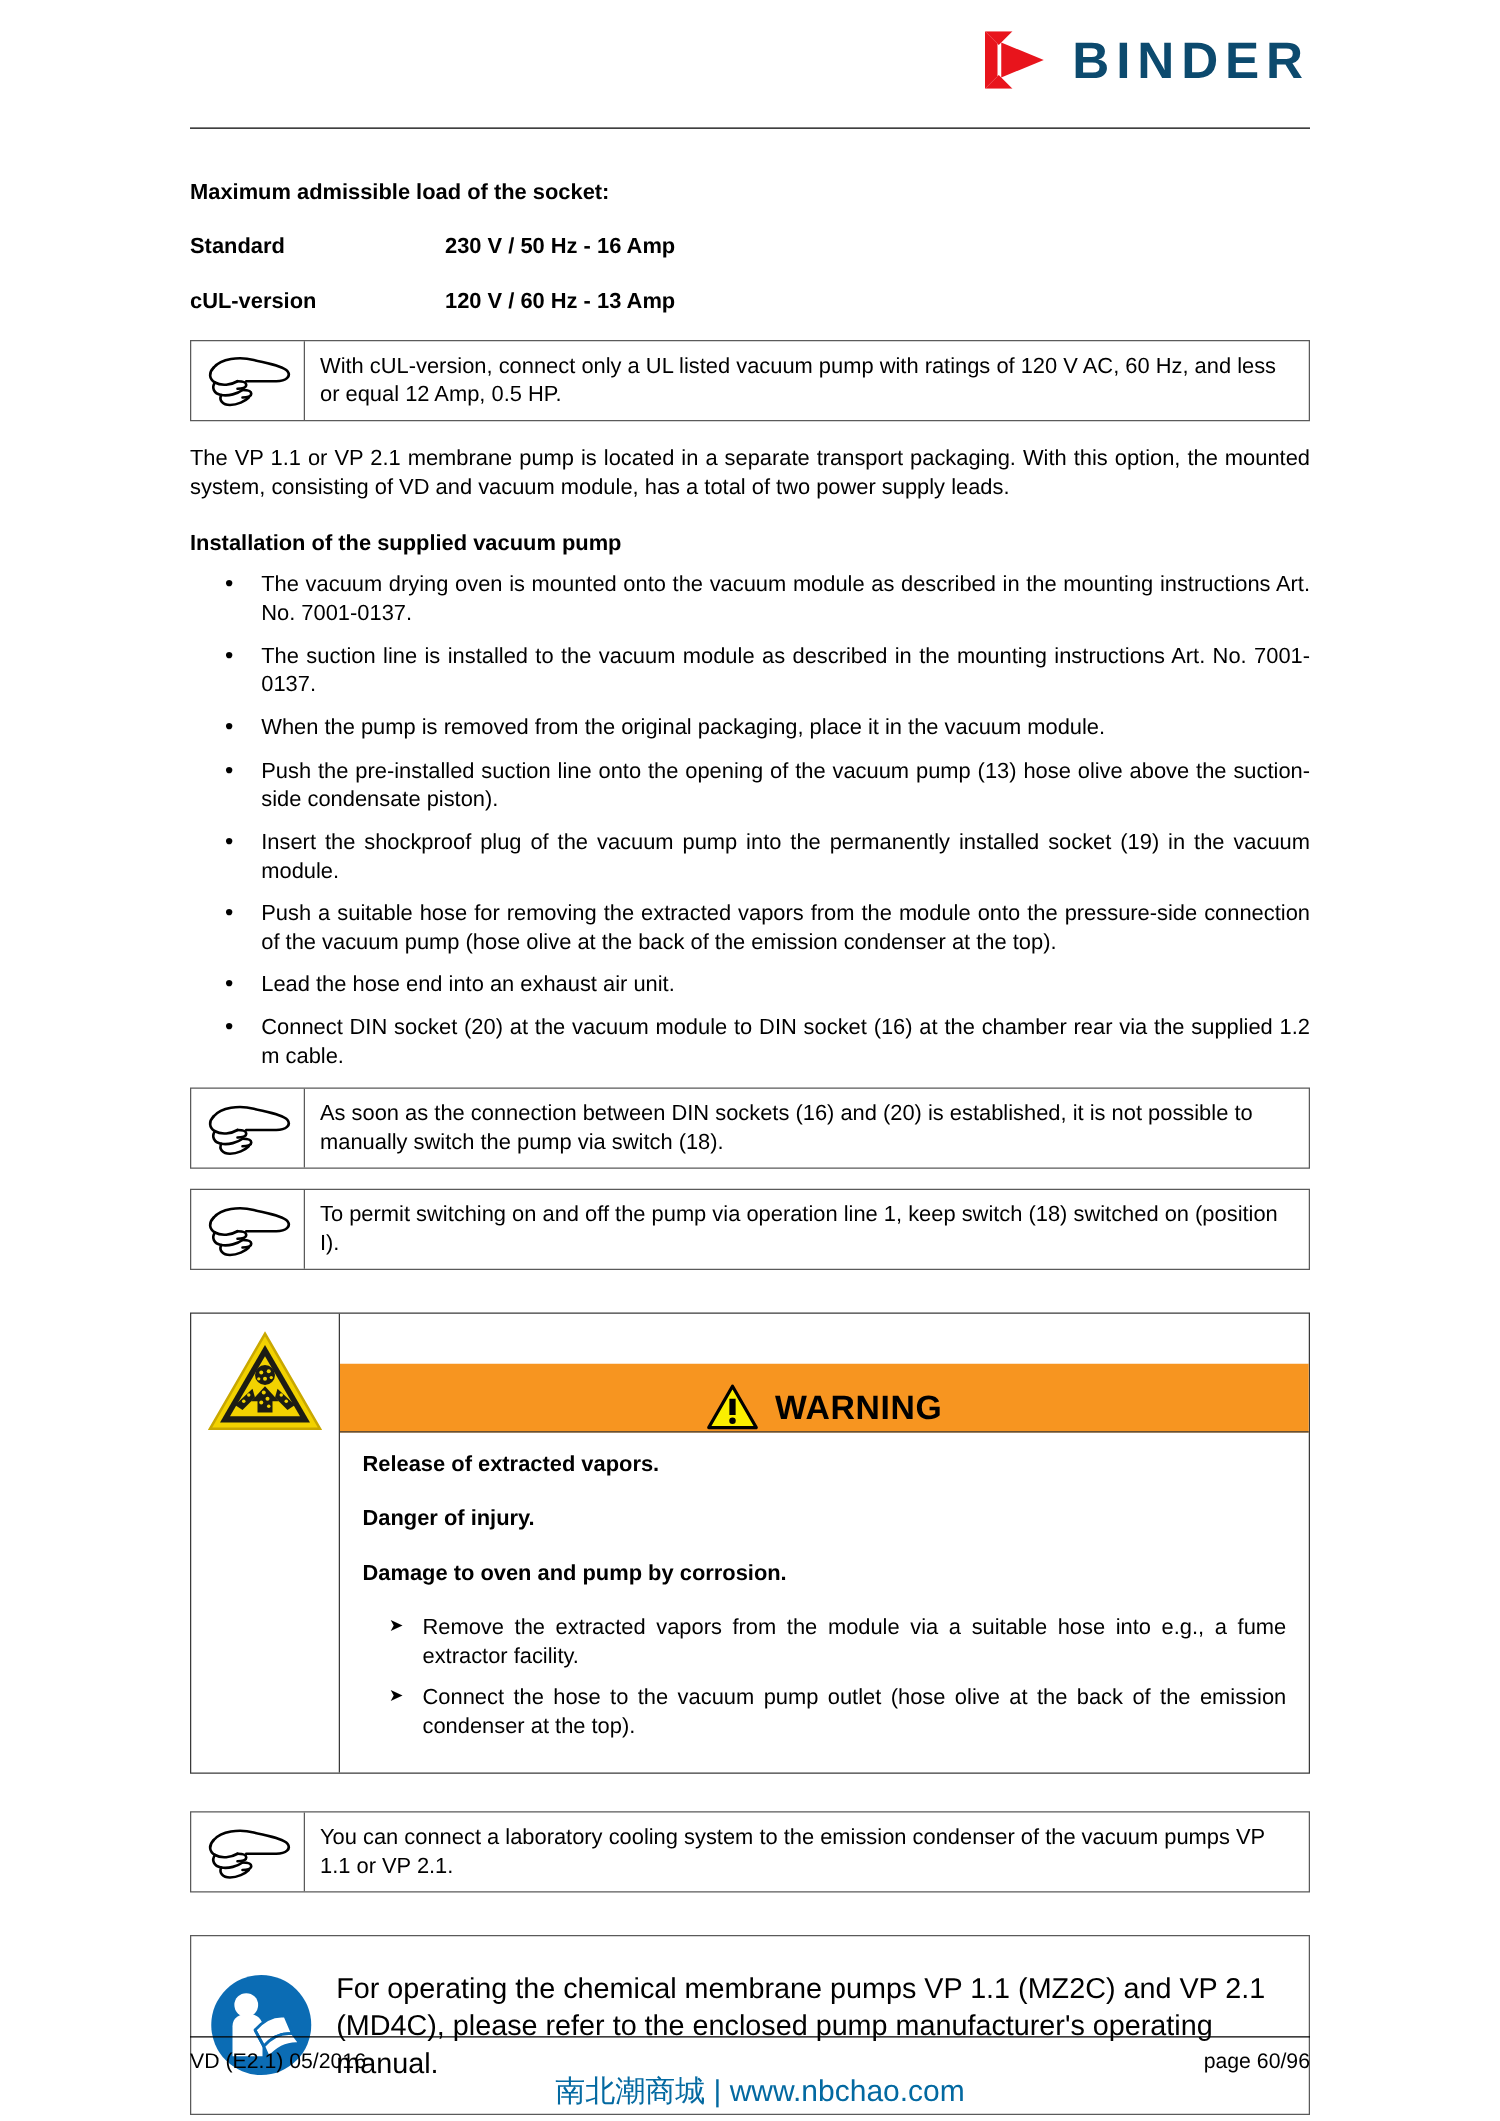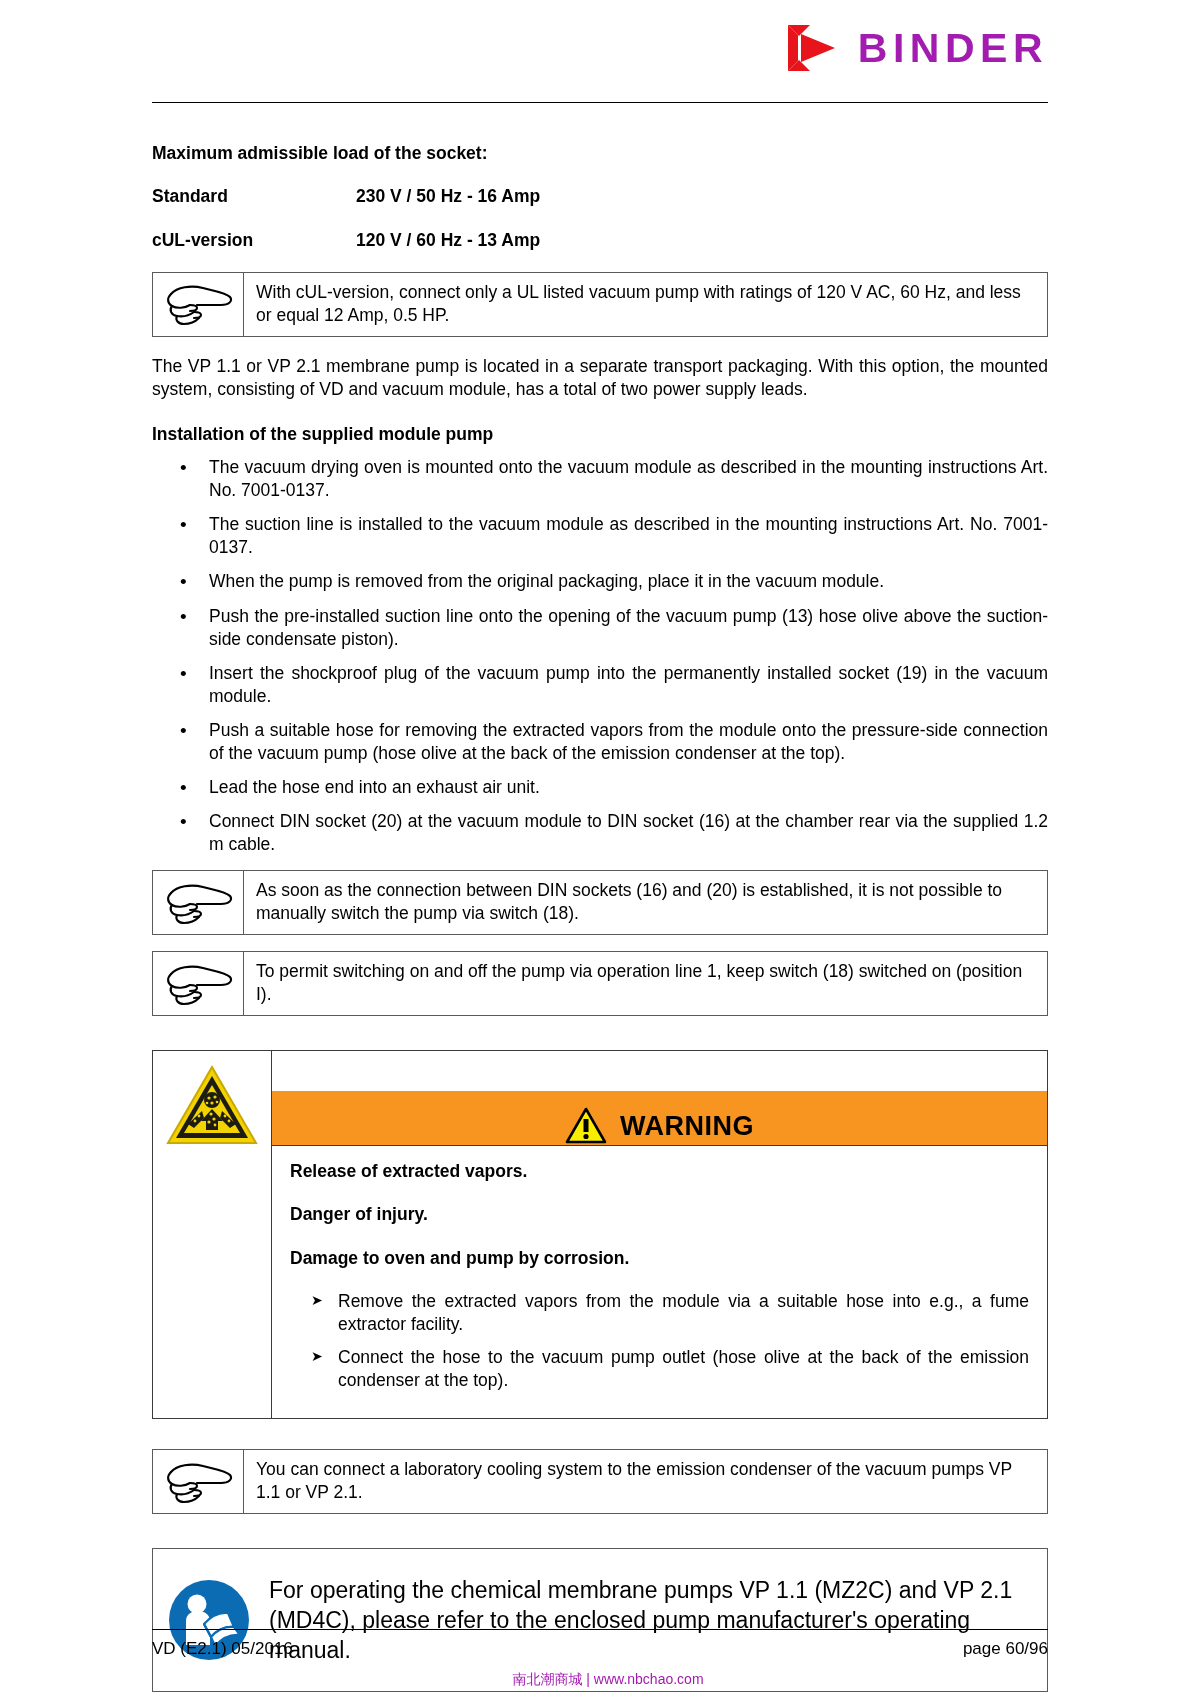--- a/index.html
+++ b/index.html
@@ -40,21 +40,21 @@
   .logo-mark {
     width: 56px;
     height: 46px;
     display: block;
   }
   .logo-text {
     font-family: "Liberation Sans", sans-serif;
     font-weight: bold;
     font-size: 41px;
     letter-spacing: 5.5px;
-    color: #a21caf;
+    color: #0c4a6e;
     line-height: 1;
   }
   .header-rule {
     position: absolute;
     left: 152px;
     right: 152px;
     top: 102px;
     border-top: 1px solid #000000;
   }
 
@@ -236,22 +236,22 @@
     display: flex;
     justify-content: space-between;
     font-size: 17px;
     text-align: right;
   }
   .watermark {
     position: absolute;
     left: 16px; right: 0;
     bottom: -30px;
     text-align: center;
-    font-size: 14px;
-    color: #a21caf;
+    font-size: 24px;
+    color: #0369a1;
   }
 </style>
 </head>
 <body>
 
 <div class="page">
 
   <div class="header">
     <div class="logo">
       <svg class="logo-mark" viewBox="0 0 56 46">
@@ -289,21 +289,21 @@
             <path d="M29 24 C33 24, 36 25, 36 27 C36 29, 33 30, 29 30"></path>
             <path d="M33 31 C37 31, 40 32, 40 34 C40 36, 37 37, 33 37"></path>
           </g>
         </svg>
       </div>
       <div class="note-text-cell">With cUL-version, connect only a UL listed vacuum pump with ratings of 120 V AC, 60 Hz, and less or equal 12 Amp, 0.5 HP.</div>
     </div>
 
     <p class="para" style="margin-top:18px">The VP 1.1 or VP 2.1 membrane pump is located in a separate transport packaging. With this option, the mounted system, consisting of VD and vacuum module, has a total of two power supply leads.</p>
 
-    <div class="section-head">Installation of the supplied module pump</div>
+    <div class="section-head">Installation of the supplied vacuum pump</div>
 
     <ul class="bullets">
       <li>The vacuum drying oven is mounted onto the vacuum module as described in the mounting instructions Art. No. 7001-0137.</li>
       <li>The suction line is installed to the vacuum module as described in the mounting instructions Art. No. 7001-0137.</li>
       <li>When the pump is removed from the original packaging, place it in the vacuum module.</li>
       <li>Push the pre-installed suction line onto the opening of the vacuum pump (13) hose olive above the suction-side condensate piston).</li>
       <li>Insert the shockproof plug of the vacuum pump into the permanently installed socket (19) in the vacuum module.</li>
       <li>Push a suitable hose for removing the extracted vapors from the module onto the pressure-side connection of the vacuum pump (hose olive at the back of the emission condenser at the top).</li>
       <li>Lead the hose end into an exhaust air unit.</li>
       <li>Connect DIN socket (20) at the vacuum module to DIN socket (16) at the chamber rear via the supplied 1.2 m cable.</li>

